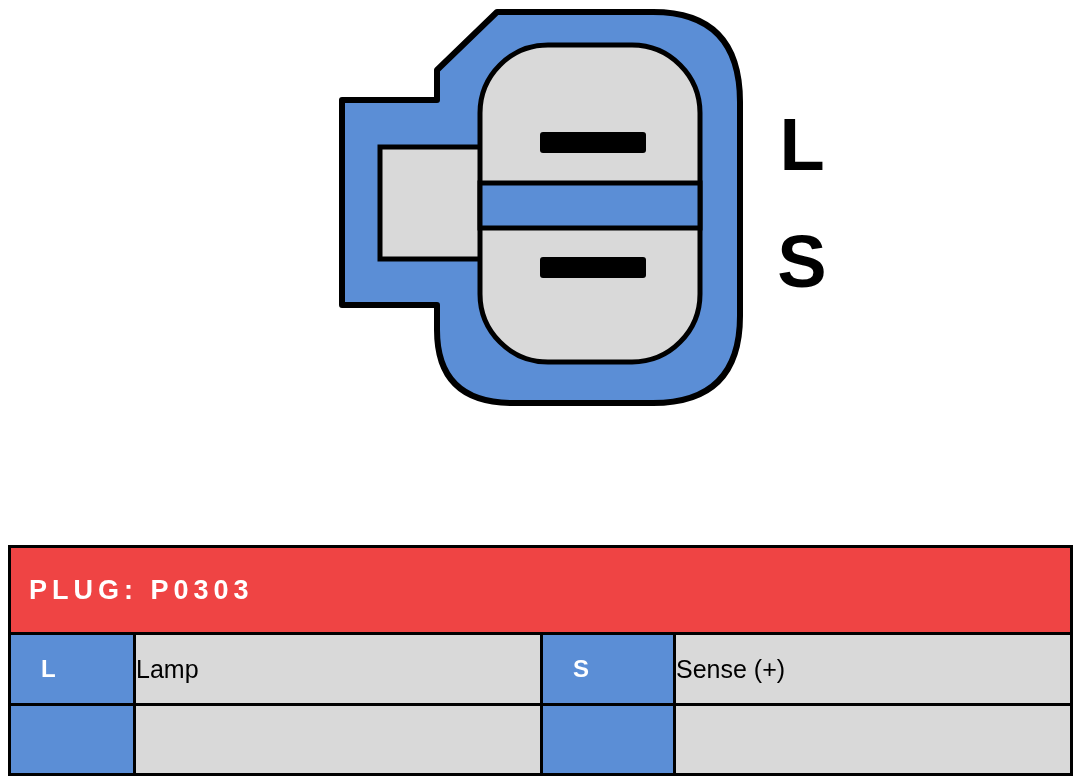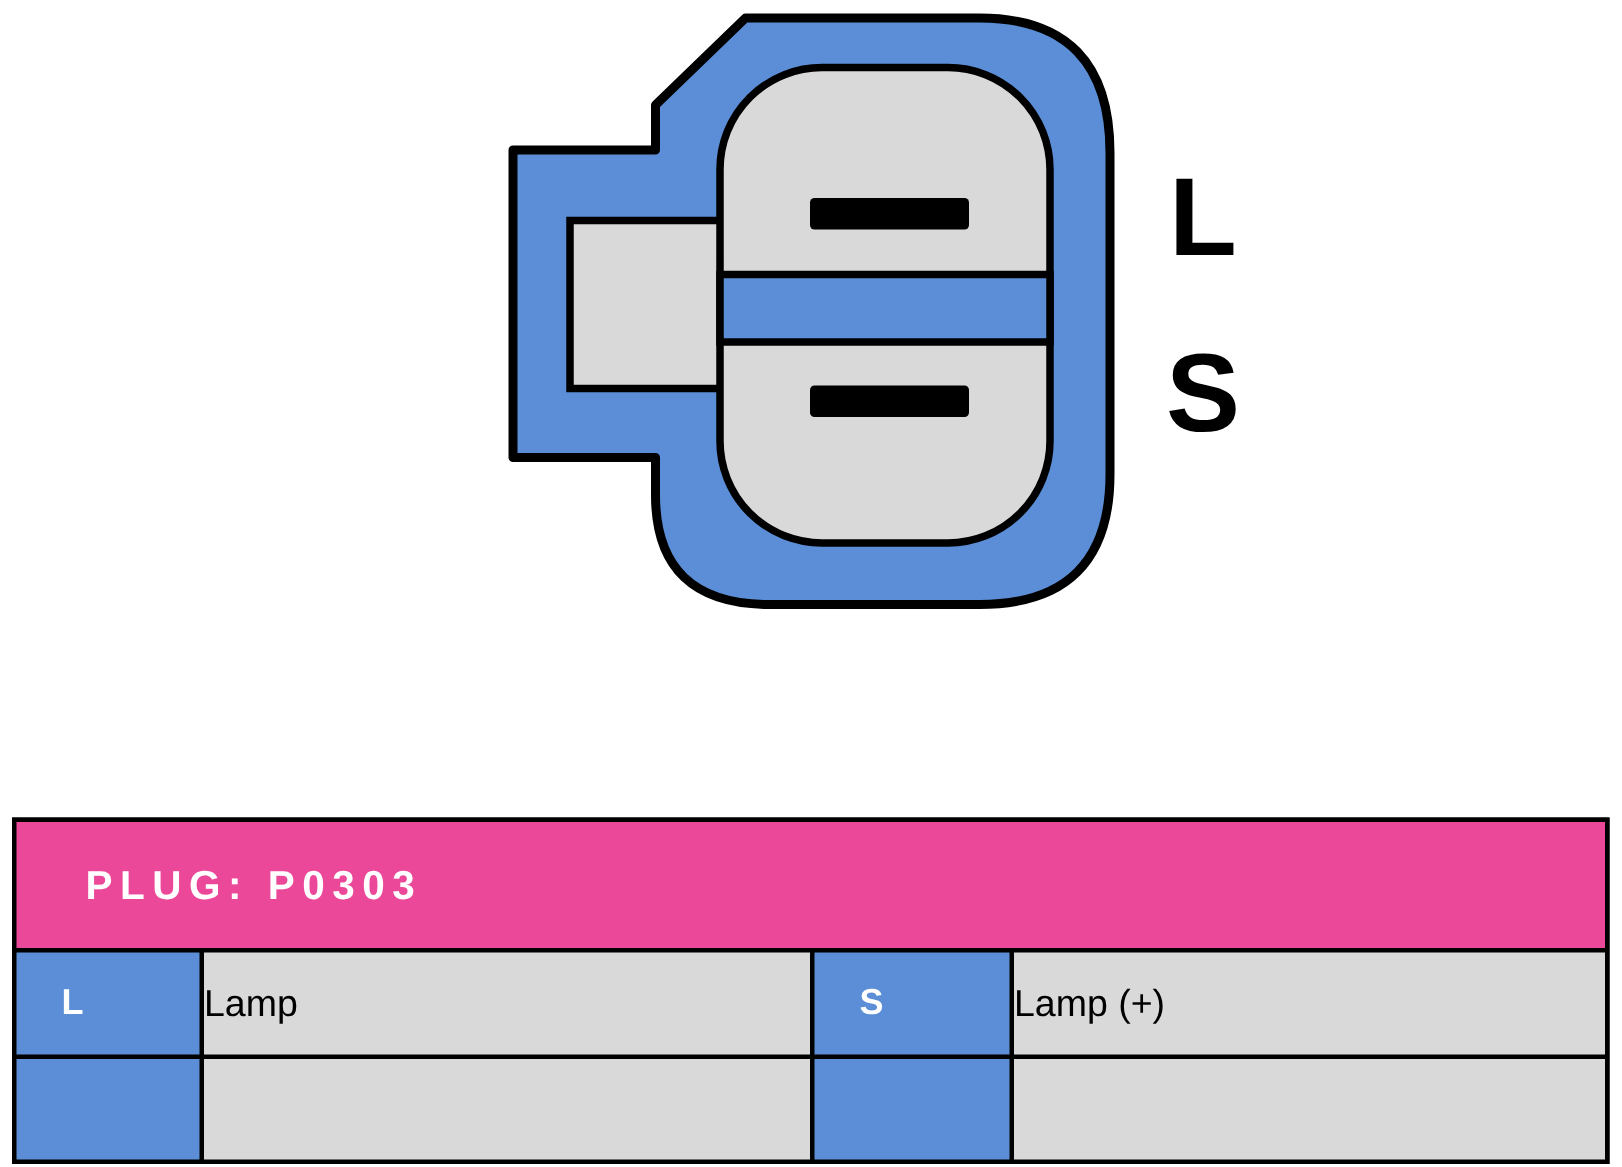--- a/index.html
+++ b/index.html
@@ -54,26 +54,26 @@
   }
   .cell {
     display: flex;
     align-items: center;
     box-sizing: border-box;
   }
   .cell.blue { background: #5b8ed6; }
   .cell.gray { background: #d9d9d9; }
   #table-title-cell {
     grid-column: 1 / 5;
-    background: #ec4899;
+    background: #ef4444;
     color: #ffffff;
     font-size: 27px;
     font-weight: 700;
     letter-spacing: 5px;
-    padding-left: 46px;
+    padding-left: 18px;
   }
   .pin-cell {
     color: #ffffff;
     font-size: 24px;
     font-weight: 700;
     padding-left: 30px;
   }
   .desc-cell {
     color: #000000;
     font-size: 25px;
@@ -114,21 +114,21 @@
   <div class="pin-label" id="pin-label-l">L</div>
   <div class="pin-label" id="pin-label-s">S</div>
 
   <div id="plug-table">
 
     <div class="cell" id="table-title-cell">PLUG: P0303</div>
 
     <div class="cell blue pin-cell">L</div>
     <div class="cell gray desc-cell">Lamp</div>
     <div class="cell blue pin-cell">S</div>
-    <div class="cell gray desc-cell">Lamp (+)</div>
+    <div class="cell gray desc-cell">Sense (+)</div>
 
     <div class="cell blue pin-cell"></div>
     <div class="cell gray desc-cell"></div>
     <div class="cell blue pin-cell"></div>
     <div class="cell gray desc-cell"></div>
   </div>
 
 </div>
 
 </body></html>

